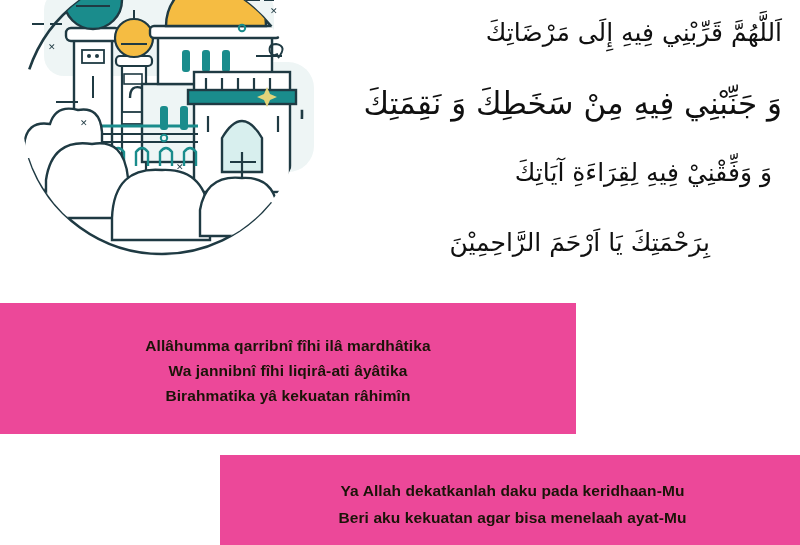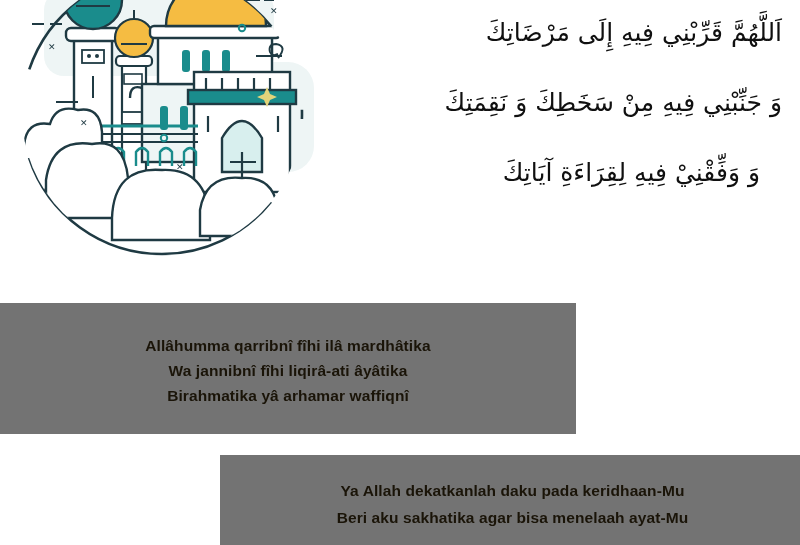--- a/index.html
+++ b/index.html
@@ -44,28 +44,28 @@
     color:#101010;
     font-family:"DejaVu Sans", sans-serif;
     font-size:25px;
     line-height:70px;
     height:70px;
     white-space:nowrap;
     padding-right:18px;
     letter-spacing:0px;
   }
   .arabic-line.l1{font-size:25px;padding-right:18px;}
-  .arabic-line.l2{font-size:25px;text-align:center;}
-  .arabic-line.l3{font-size:25px;padding-right:40px;}
+  .arabic-line.l2{font-size:31px;text-align:center;}
+  .arabic-line.l3{font-size:25px;padding-right:28px;}
   .arabic-line.l4{font-size:25px;padding-right:90px;}
 
   
   .panel{
     position:absolute;
-    background:#737373;
+    background:#ec4899;
     box-sizing:border-box;
     display:flex;
     flex-direction:column;
     align-items:center;
     justify-content:center;
   }
   #panel-translit{
     left:0px;top:303px;
     width:576px;height:131px;
     padding-top:4px;
@@ -224,26 +224,27 @@
           <path d="M282,-2 l2,-6 l2,6 l6,2 l-6,2 l-2,6 l-2,-6 l-6,-2 z"></path>
         </g>
       </g>
     </svg>
   </div>
 
   <div id="arabic-block">
     <div class="arabic-line l1">اَللَّهُمَّ قَرِّبْنِي فِيهِ إِلَى مَرْضَاتِكَ</div>
     <div class="arabic-line l2">وَ جَنِّبْنِي فِيهِ مِنْ سَخَطِكَ وَ نَقِمَتِكَ</div>
     <div class="arabic-line l3">وَ وَفِّقْنِيْ فِيهِ لِقِرَاءَةِ آيَاتِكَ</div>
+    <div class="arabic-line l4">بِرَحْمَتِكَ يَا اَرْحَمَ الرَّاحِمِيْنَ</div>
   </div>
 
   <div id="panel-translit" class="panel">
     <div class="panel-line">Allâhumma qarribnî  fîhi ilâ mardhâtika</div>
     <div class="panel-line">Wa jannibnî fîhi liqirâ-ati âyâtika</div>
-    <div class="panel-line">Birahmatika yâ arhamar waffiqnî</div>
+    <div class="panel-line">Birahmatika yâ kekuatan râhimîn</div>
   </div>
 
   <div id="panel-translation" class="panel">
     <div class="panel-line">Ya Allah dekatkanlah daku pada keridhaan-Mu</div>
-    <div class="panel-line">Beri aku sakhatika agar bisa menelaah ayat-Mu</div>
+    <div class="panel-line">Beri aku kekuatan agar bisa menelaah ayat-Mu</div>
   </div>
 
 </div>
 
 </body></html>

